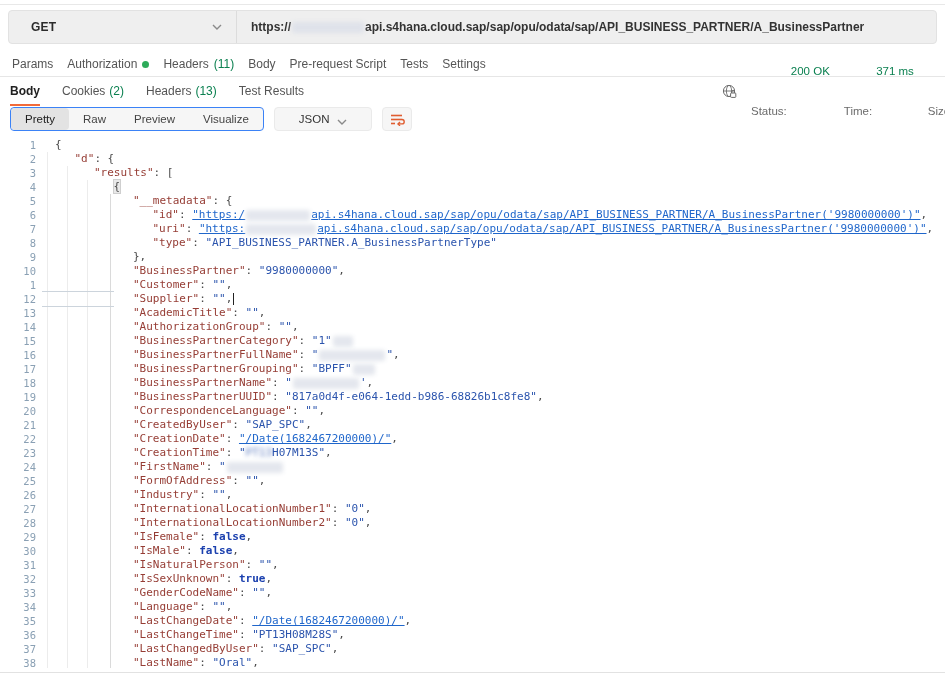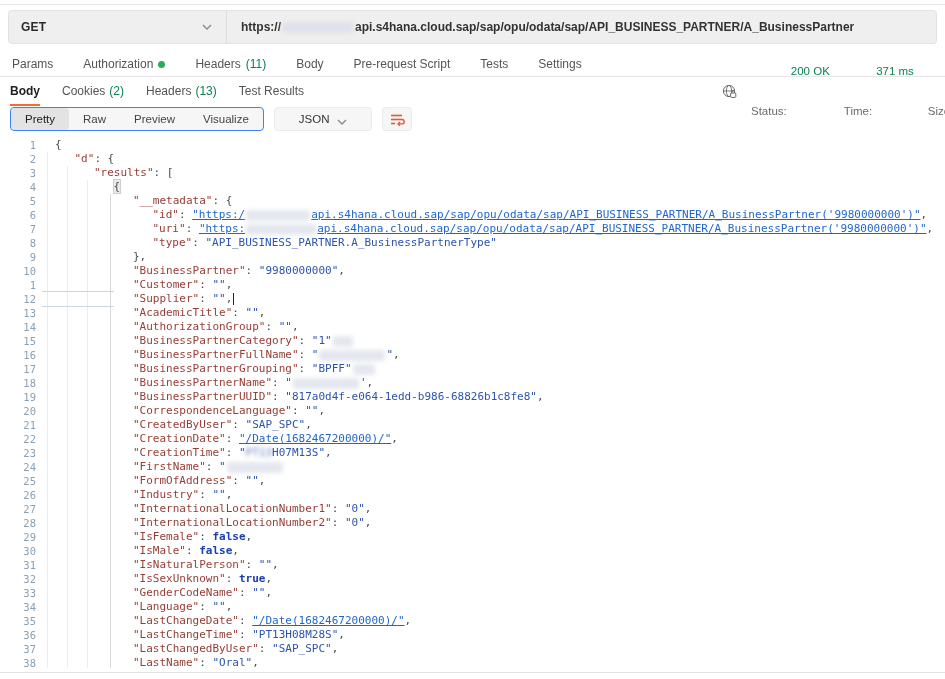--- a/index.html
+++ b/index.html
@@ -4,30 +4,30 @@
 <style>
   * { margin:0; padding:0; box-sizing:border-box; }
   html,body { width:945px; height:679px; background:#fff; overflow:hidden;
     font-family:"Liberation Sans", sans-serif; position:relative; }
   .hairline-top { position:absolute; left:0; top:4px; width:945px; height:1px; background:#e8e8e8; }
 
   
   .url-bar { position:absolute; left:8px; top:10px; width:929px; height:34px;
     background:#efefef; border:1px solid #e2e2e2; border-radius:4px; display:flex; align-items:stretch; }
   .method-box { width:218px; display:flex; align-items:center; justify-content:space-between;
-    padding:0 14px 0 12px; border-right:1px solid #dcdcdc; cursor:pointer; }
+    padding:0 14px 0 12px; border-right:1px solid #dcdcdc; cursor:pointer;margin-left:10px; }
   .method-label { font-size:12px; font-weight:bold; color:#2b2b2b; letter-spacing:.2px; }
   .url-field { flex:1; display:flex; align-items:center; padding-left:14px; font-size:12px; color:#333;
     white-space:nowrap; overflow:hidden;font-weight:bold; }
   .redact { display:inline-block; height:11px; background:#e4e7ee; border-radius:2px;
     filter:blur(2px); vertical-align:middle; margin:0 1px; }
   .url-redact { width:72px; background:#dfe2ea; }
 
   
-  .req-tabs { position:absolute; left:12px; top:52px; height:24px; display:flex; gap:30px; align-items:center;justify-content:space-between; }
+  .req-tabs { position:absolute; left:12px; top:52px; height:24px; display:flex; gap:14px; align-items:center;justify-content:space-between; }
   .req-tab { font-size:12px; color:#555; cursor:pointer; display:flex; align-items:center; gap:5px; white-space:nowrap; }
   .tab-count { color:#0b8050; }
   .auth-dot { width:7px; height:7px; border-radius:50%; background:#2eab5a; display:inline-block; }
   .divider-1 { position:absolute; left:0; top:76px; width:945px; height:1px; background:#e6e6e6; }
 
   
   .resp-row { position:absolute; left:0; top:78px; width:945px; height:26px; }
   .resp-tabs { position:absolute; left:10px; top:0; height:26px; display:flex; gap:22px; align-items:center; }
   .resp-tab { font-size:12px; color:#555; cursor:pointer; white-space:nowrap; height:26px; display:flex; align-items:center; gap:4px; position:relative; }
   .resp-tab.active { color:#212121; font-weight:bold; }

